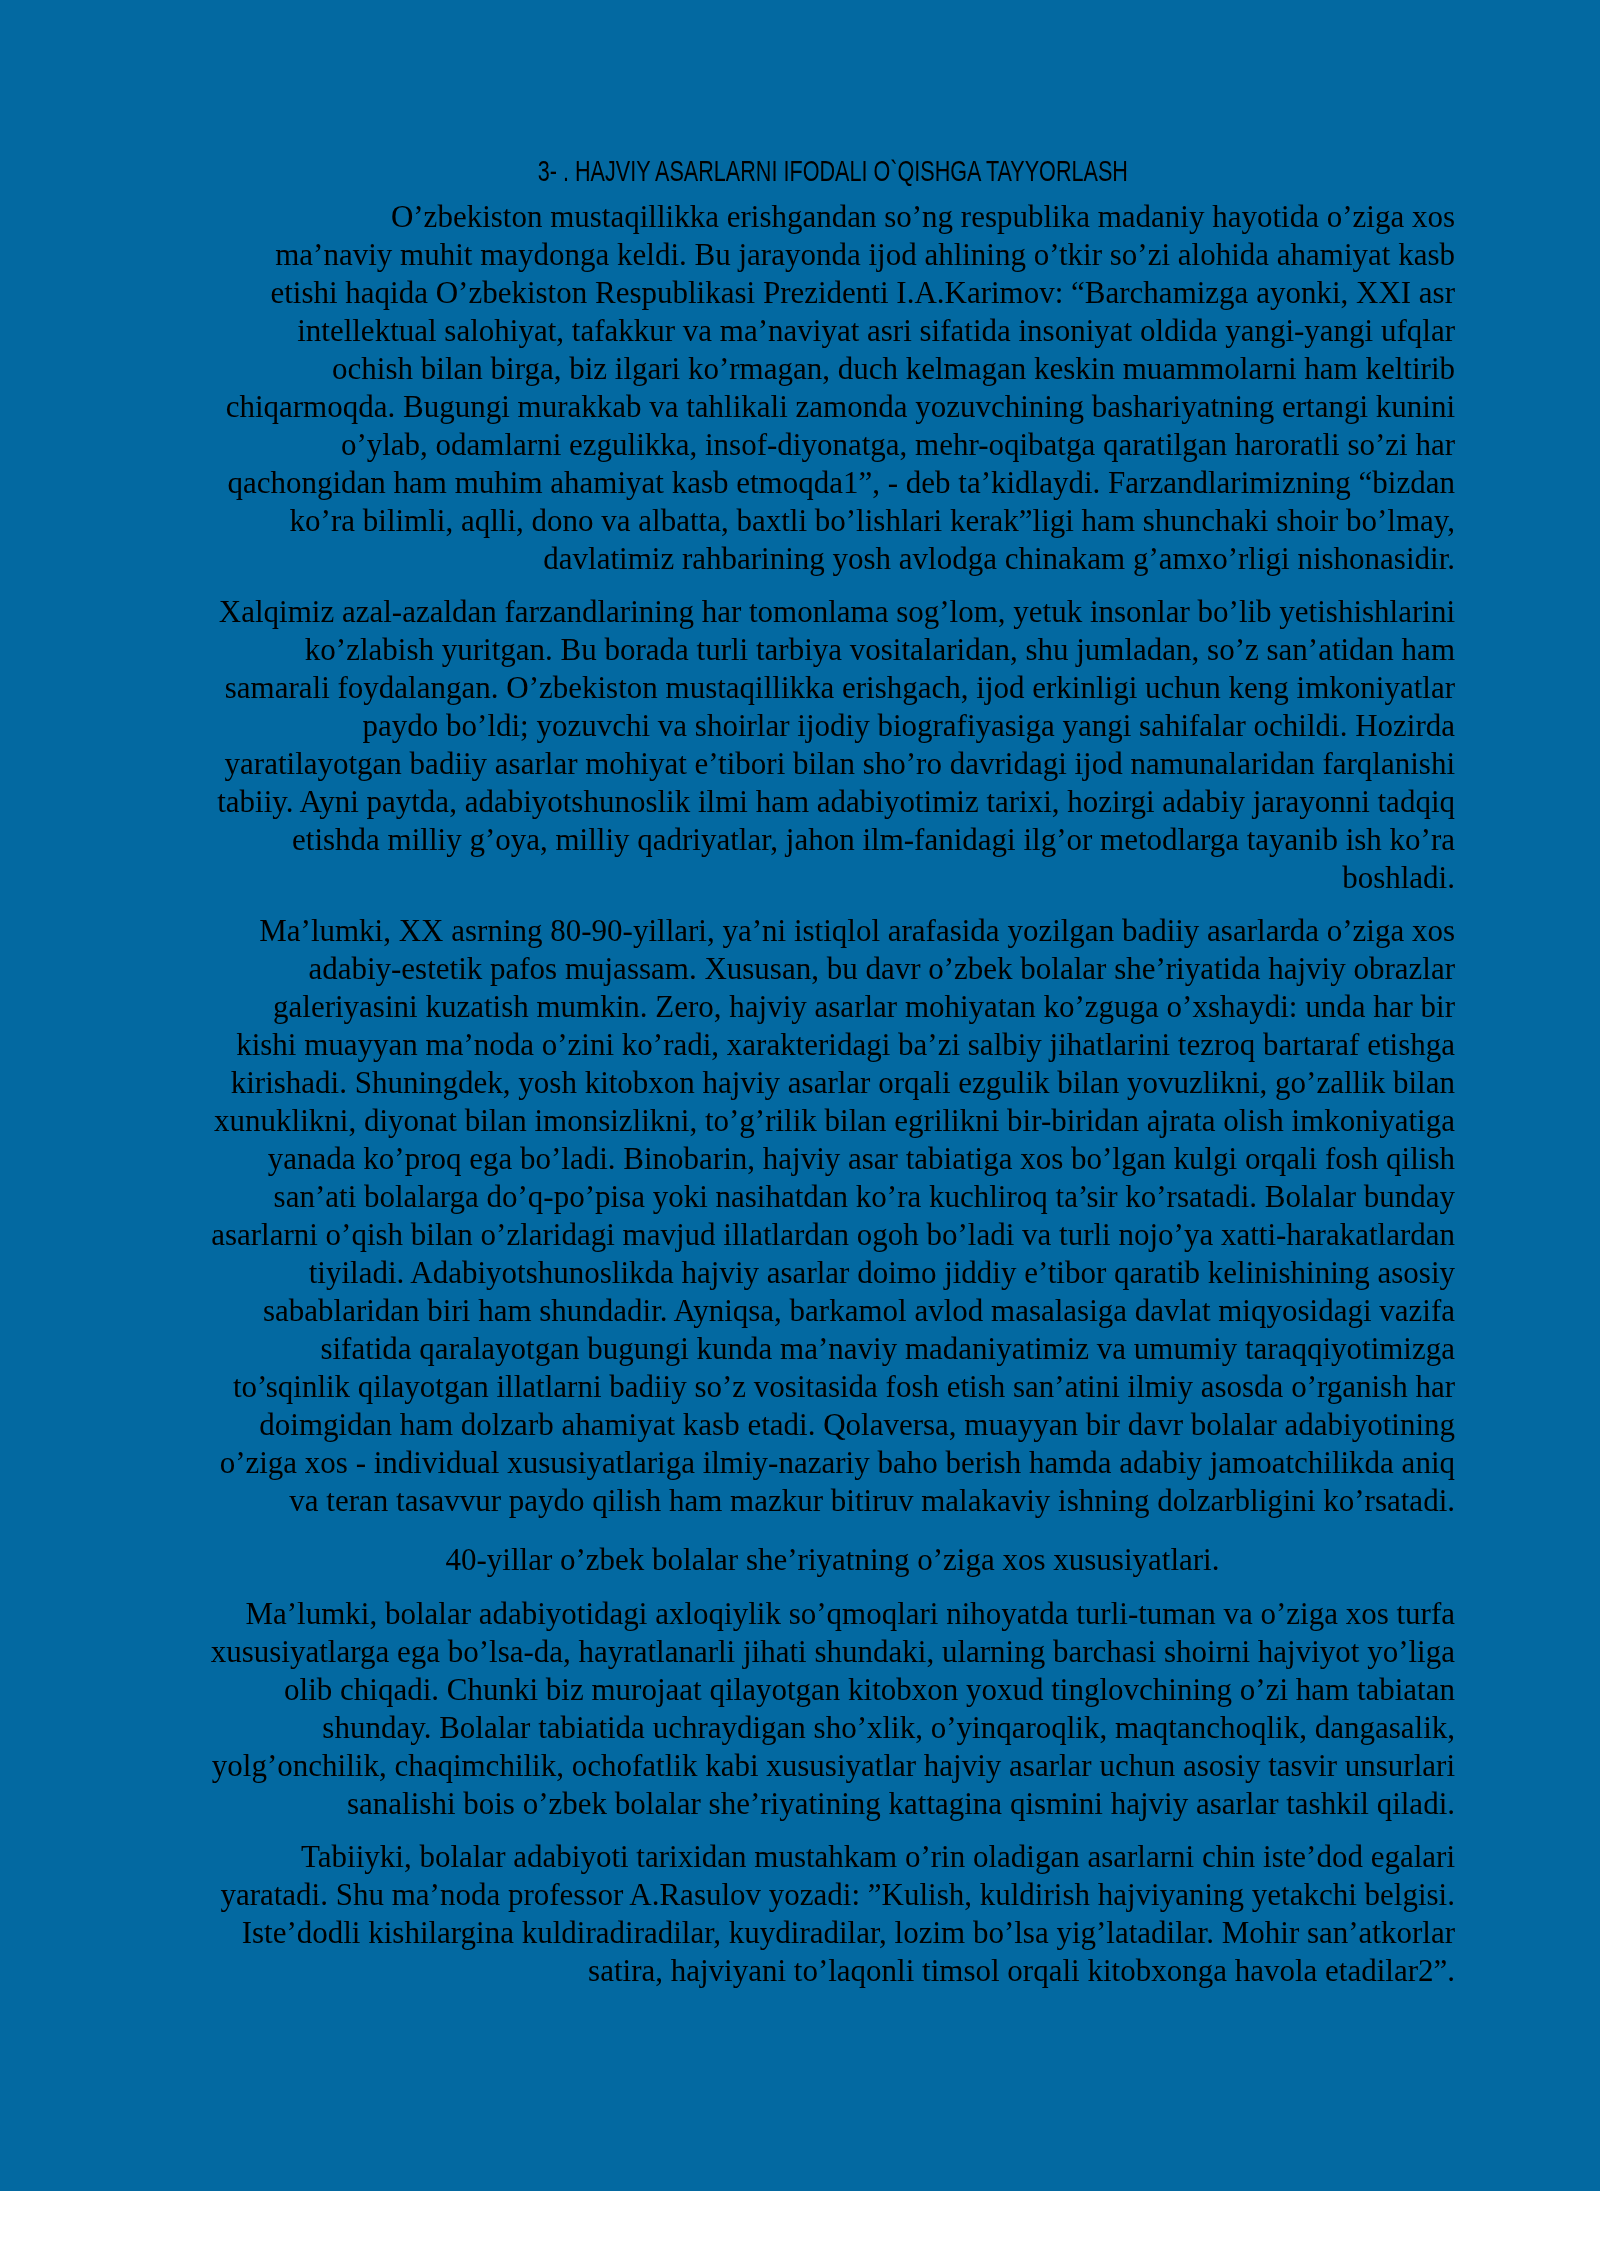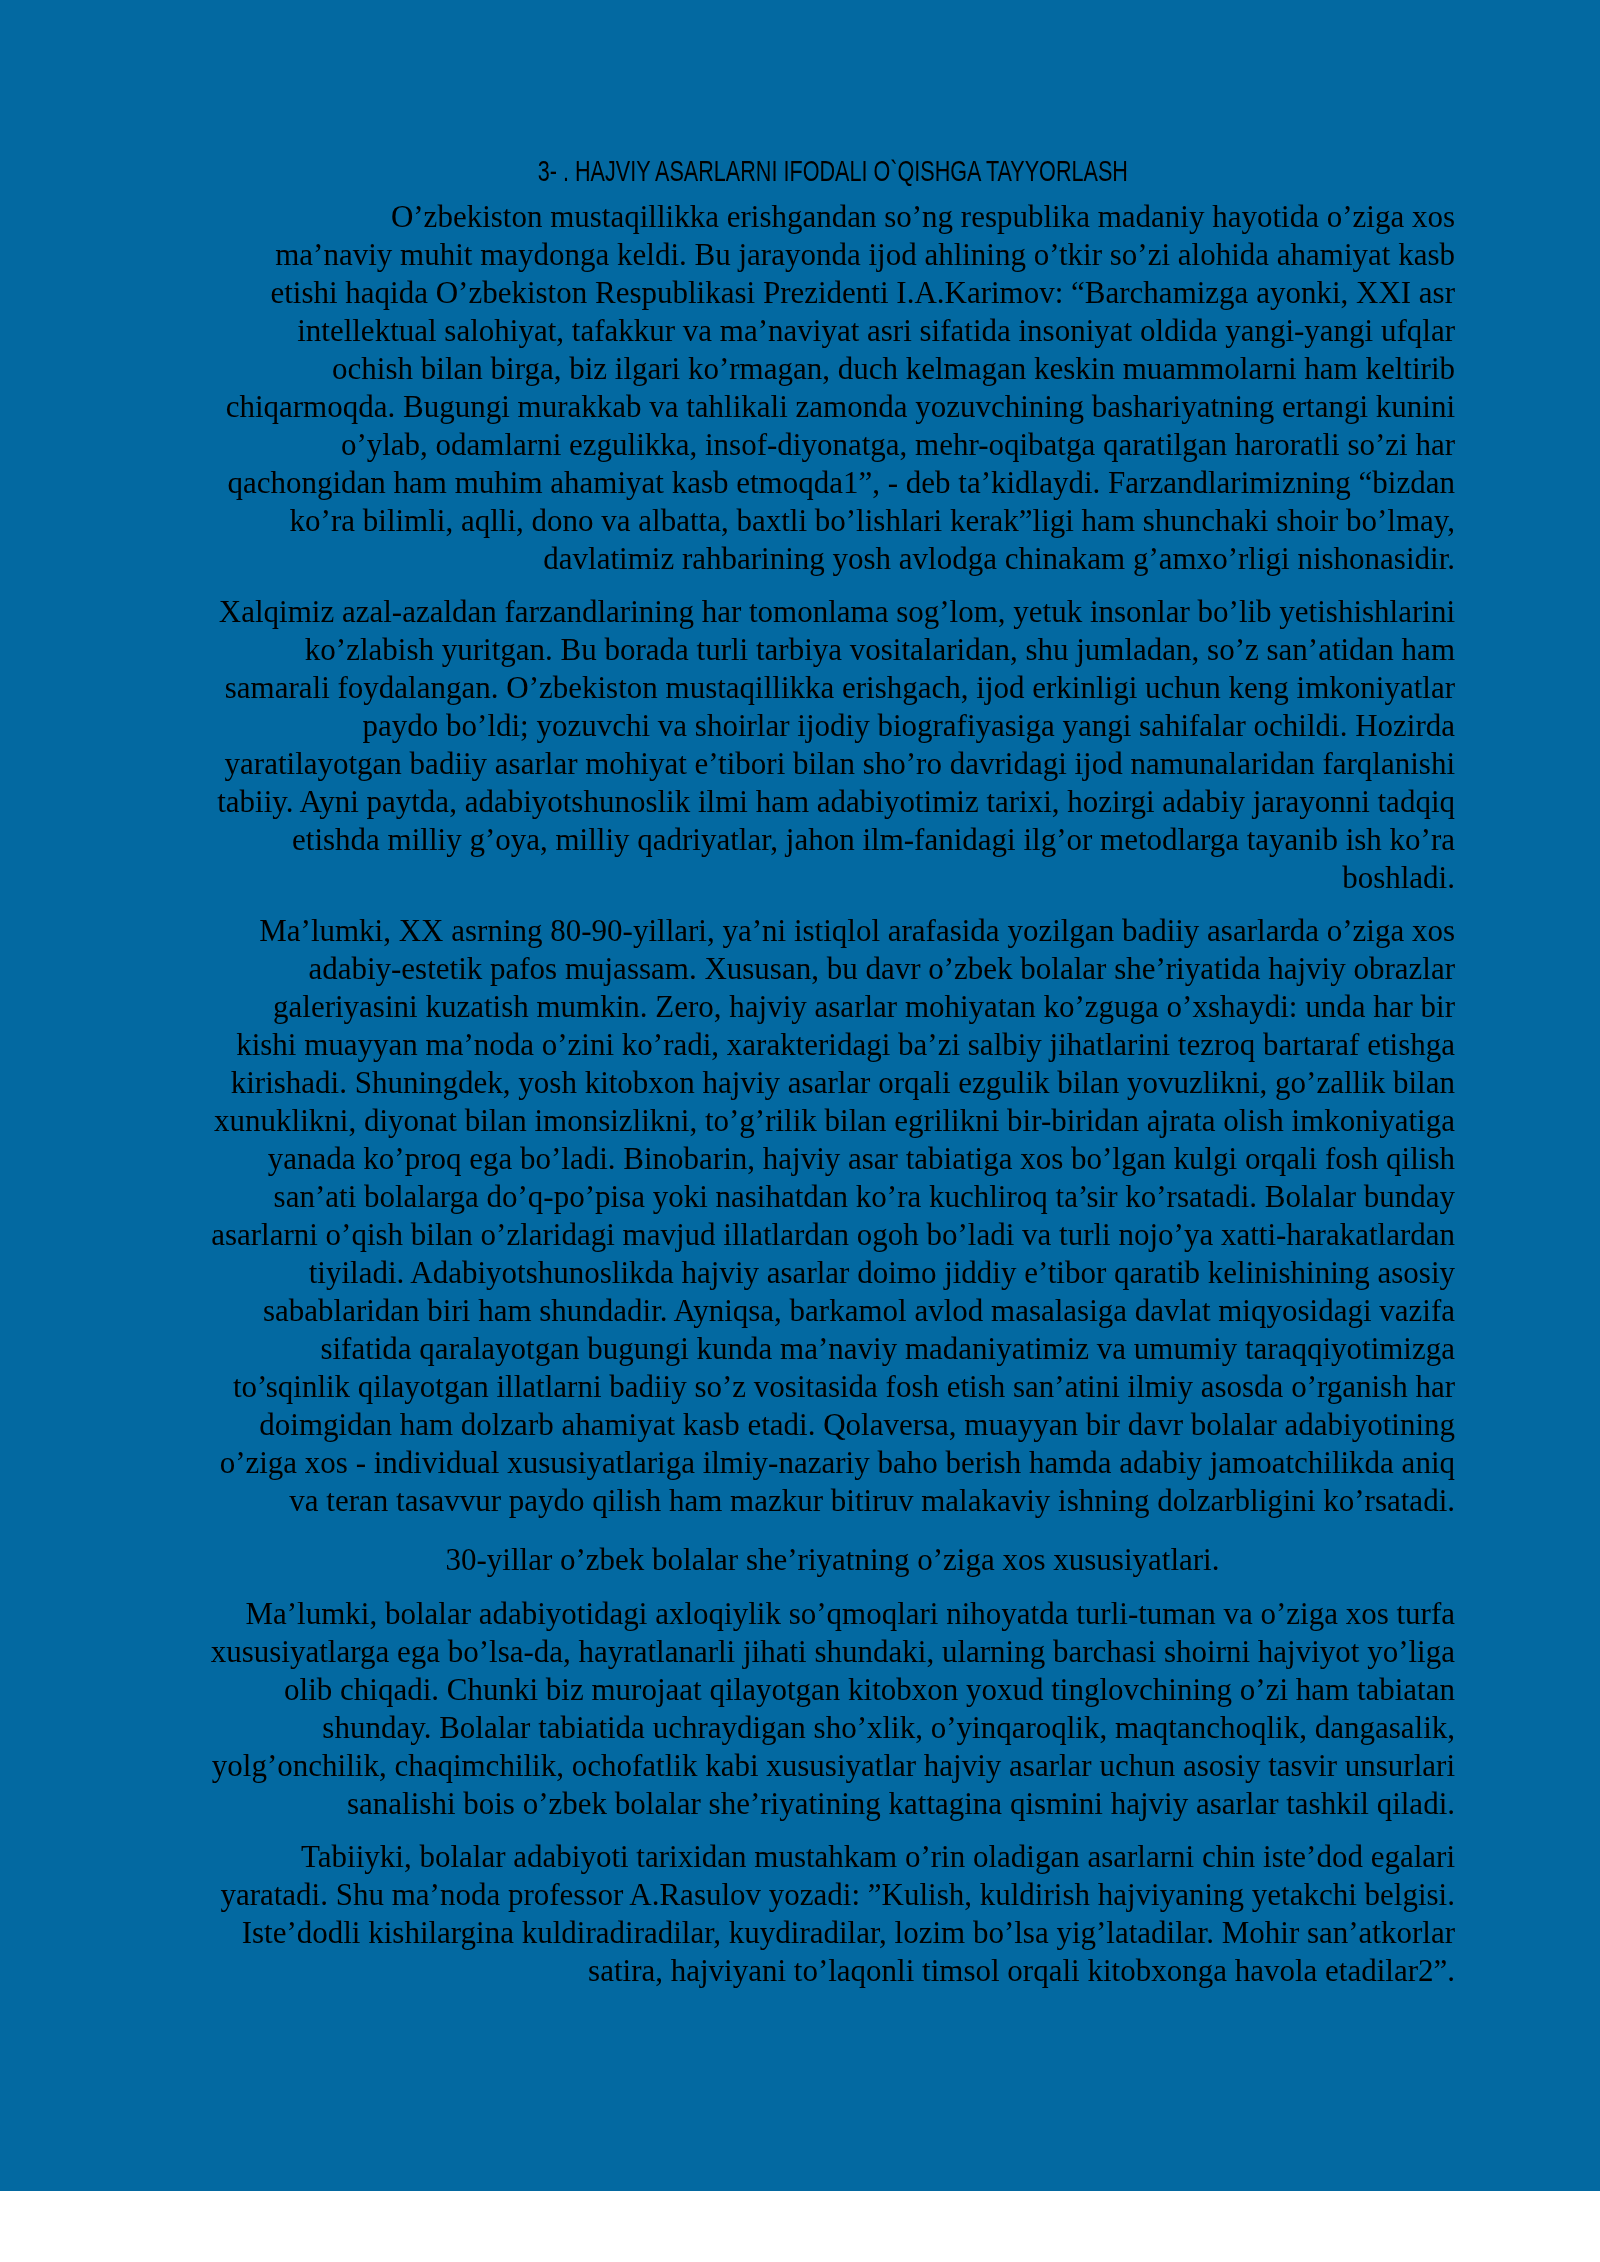--- a/index.html
+++ b/index.html
@@ -58,20 +58,20 @@
   <div class="content">
 
     <h1 class="doc-title"><span class="narrow">3- . HAJVIY ASARLARNI IFODALI O`QISHGA TAYYORLASH</span></h1>
 
     <p class="para first-indent">O’zbekiston mustaqillikka erishgandan so’ng respublika madaniy hayotida o’ziga xos ma’naviy muhit maydonga keldi. Bu jarayonda ijod ahlining o’tkir so’zi alohida ahamiyat kasb etishi haqida O’zbekiston Respublikasi Prezidenti I.A.Karimov: “Barchamizga ayonki, XXI asr intellektual salohiyat, tafakkur va ma’naviyat asri sifatida insoniyat oldida yangi-yangi ufqlar ochish bilan birga, biz ilgari ko’rmagan, duch kelmagan keskin muammolarni ham keltirib chiqarmoqda. Bugungi murakkab va tahlikali zamonda yozuvchining bashariyatning ertangi kunini o’ylab, odamlarni ezgulikka, insof-diyonatga, mehr-oqibatga qaratilgan haroratli so’zi har qachongidan ham muhim ahamiyat kasb etmoqda1”, - deb ta’kidlaydi. Farzandlarimizning “bizdan ko’ra bilimli, aqlli, dono va albatta, baxtli bo’lishlari kerak”ligi ham shunchaki shoir bo’lmay, davlatimiz rahbarining yosh avlodga chinakam g’amxo’rligi nishonasidir.</p>
 
     <p class="para">Xalqimiz azal-azaldan farzandlarining har tomonlama sog’lom, yetuk insonlar bo’lib yetishishlarini ko’zlabish yuritgan. Bu borada turli tarbiya vositalaridan, shu jumladan, so’z san’atidan ham samarali foydalangan. O’zbekiston mustaqillikka erishgach, ijod erkinligi uchun keng imkoniyatlar paydo bo’ldi; yozuvchi va shoirlar ijodiy biografiyasiga yangi sahifalar ochildi. Hozirda yaratilayotgan badiiy asarlar mohiyat e’tibori bilan sho’ro davridagi ijod namunalaridan farqlanishi tabiiy. Ayni paytda, adabiyotshunoslik ilmi ham adabiyotimiz tarixi, hozirgi adabiy jarayonni tadqiq etishda milliy g’oya, milliy qadriyatlar, jahon ilm-fanidagi ilg’or metodlarga tayanib ish ko’ra boshladi.</p>
 
     <p class="para">Ma’lumki, XX asrning 80-90-yillari, ya’ni istiqlol arafasida yozilgan badiiy asarlarda o’ziga xos adabiy-estetik pafos mujassam. Xususan, bu davr o’zbek bolalar she’riyatida hajviy obrazlar galeriyasini kuzatish mumkin. Zero, hajviy asarlar mohiyatan ko’zguga o’xshaydi: unda har bir kishi muayyan ma’noda o’zini ko’radi, xarakteridagi ba’zi salbiy jihatlarini tezroq bartaraf etishga kirishadi. Shuningdek, yosh kitobxon hajviy asarlar orqali ezgulik bilan yovuzlikni, go’zallik bilan xunuklikni, diyonat bilan imonsizlikni, to’g’rilik bilan egrilikni bir-biridan ajrata olish imkoniyatiga yanada ko’proq ega bo’ladi. Binobarin, hajviy asar tabiatiga xos bo’lgan kulgi orqali fosh qilish san’ati bolalarga do’q-po’pisa yoki nasihatdan ko’ra kuchliroq ta’sir ko’rsatadi. Bolalar bunday asarlarni o’qish bilan o’zlaridagi mavjud illatlardan ogoh bo’ladi va turli nojo’ya xatti-harakatlardan tiyiladi. Adabiyotshunoslikda hajviy asarlar doimo jiddiy e’tibor qaratib kelinishining asosiy sabablaridan biri ham shundadir. Ayniqsa, barkamol avlod masalasiga davlat miqyosidagi vazifa sifatida qaralayotgan bugungi kunda ma’naviy madaniyatimiz va umumiy taraqqiyotimizga to’sqinlik qilayotgan illatlarni badiiy so’z vositasida fosh etish san’atini ilmiy asosda o’rganish har doimgidan ham dolzarb ahamiyat kasb etadi. Qolaversa, muayyan bir davr bolalar adabiyotining o’ziga xos - individual xususiyatlariga ilmiy-nazariy baho berish hamda adabiy jamoatchilikda aniq va teran tasavvur paydo qilish ham mazkur bitiruv malakaviy ishning dolzarbligini ko’rsatadi.</p>
 
-    <h2 class="section-heading">30-yillar o’zbek bolalar she’riyatning o’ziga xos xususiyatlari.</h2>
+    <h2 class="section-heading">40-yillar o’zbek bolalar she’riyatning o’ziga xos xususiyatlari.</h2>
 
     <p class="para">Ma’lumki, bolalar adabiyotidagi axloqiylik so’qmoqlari nihoyatda turli-tuman va o’ziga xos turfa xususiyatlarga ega bo’lsa-da, hayratlanarli jihati shundaki, ularning barchasi shoirni hajviyot yo’liga olib chiqadi. Chunki biz murojaat qilayotgan kitobxon yoxud tinglovchining o’zi ham tabiatan shunday. Bolalar tabiatida uchraydigan sho’xlik, o’yinqaroqlik, maqtanchoqlik, dangasalik, yolg’onchilik, chaqimchilik, ochofatlik kabi xususiyatlar hajviy asarlar uchun asosiy tasvir unsurlari sanalishi bois o’zbek bolalar she’riyatining kattagina qismini hajviy asarlar tashkil qiladi.</p>
 
     <p class="para">Tabiiyki, bolalar adabiyoti tarixidan mustahkam o’rin oladigan asarlarni chin iste’dod egalari yaratadi. Shu ma’noda professor A.Rasulov yozadi: ”Kulish, kuldirish hajviyaning yetakchi belgisi. Iste’dodli kishilargina kuldiradiradilar, kuydiradilar, lozim bo’lsa yig’latadilar. Mohir san’atkorlar satira, hajviyani to’laqonli timsol orqali kitobxonga havola etadilar2”.</p>
 
   </div>
 </div>
 
 </body></html>

